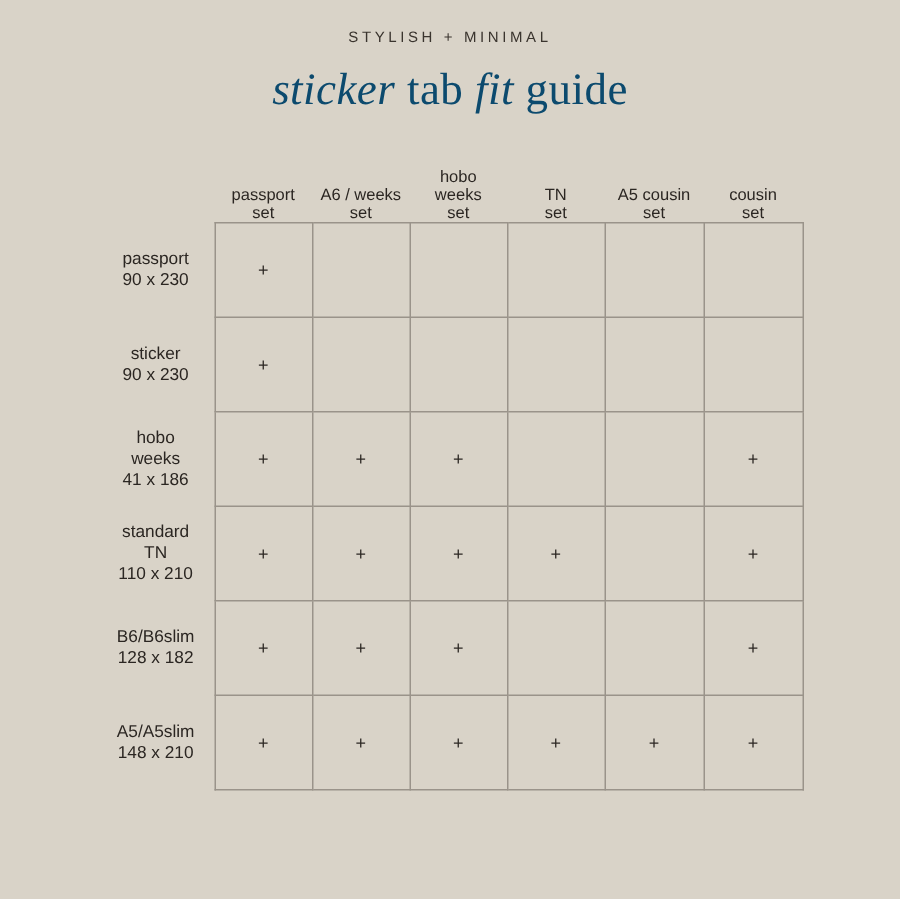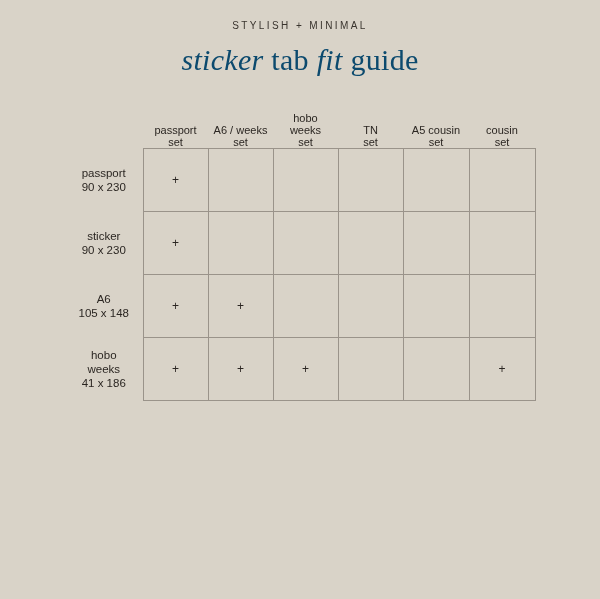--- a/index.html
+++ b/index.html
@@ -169,40 +169,65 @@
           </td>
           <td class="cell"><span class="mark">+</span></td>
           <td class="cell"><span class="mark"></span></td>
           <td class="cell"><span class="mark"></span></td>
           <td class="cell"><span class="mark"></span></td>
           <td class="cell"><span class="mark"></span></td>
           <td class="cell"><span class="mark"></span></td>
         </tr>
         <tr>
           <td class="rowhead">
-            <div>A6</div>
-            <div>105 x 148</div>
-          </td>
-          <td class="cell"><span class="mark">+</span></td>
-          <td class="cell"><span class="mark">+</span></td>
-          <td class="cell"><span class="mark"></span></td>
-          <td class="cell"><span class="mark"></span></td>
-          <td class="cell"><span class="mark"></span></td>
-          <td class="cell"><span class="mark"></span></td>
-        </tr>
-        <tr>
-          <td class="rowhead">
             <div>hobo</div>
             <div>weeks</div>
             <div>41 x 186</div>
           </td>
           <td class="cell"><span class="mark">+</span></td>
           <td class="cell"><span class="mark">+</span></td>
           <td class="cell"><span class="mark">+</span></td>
           <td class="cell"><span class="mark"></span></td>
           <td class="cell"><span class="mark"></span></td>
           <td class="cell"><span class="mark">+</span></td>
         </tr>
+        <tr>
+          <td class="rowhead">
+            <div>standard</div>
+            <div>TN</div>
+            <div>110 x 210</div>
+          </td>
+          <td class="cell"><span class="mark">+</span></td>
+          <td class="cell"><span class="mark">+</span></td>
+          <td class="cell"><span class="mark">+</span></td>
+          <td class="cell"><span class="mark">+</span></td>
+          <td class="cell"><span class="mark"></span></td>
+          <td class="cell"><span class="mark">+</span></td>
+        </tr>
+        <tr>
+          <td class="rowhead">
+            <div>B6/B6slim</div>
+            <div>128 x 182</div>
+          </td>
+          <td class="cell"><span class="mark">+</span></td>
+          <td class="cell"><span class="mark">+</span></td>
+          <td class="cell"><span class="mark">+</span></td>
+          <td class="cell"><span class="mark"></span></td>
+          <td class="cell"><span class="mark"></span></td>
+          <td class="cell"><span class="mark">+</span></td>
+        </tr>
+        <tr>
+          <td class="rowhead">
+            <div>A5/A5slim</div>
+            <div>148 x 210</div>
+          </td>
+          <td class="cell"><span class="mark">+</span></td>
+          <td class="cell"><span class="mark">+</span></td>
+          <td class="cell"><span class="mark">+</span></td>
+          <td class="cell"><span class="mark">+</span></td>
+          <td class="cell"><span class="mark">+</span></td>
+          <td class="cell"><span class="mark">+</span></td>
+        </tr>
       </tbody>
     </table>
   </div>
 
 </div>
 
 </body></html>

